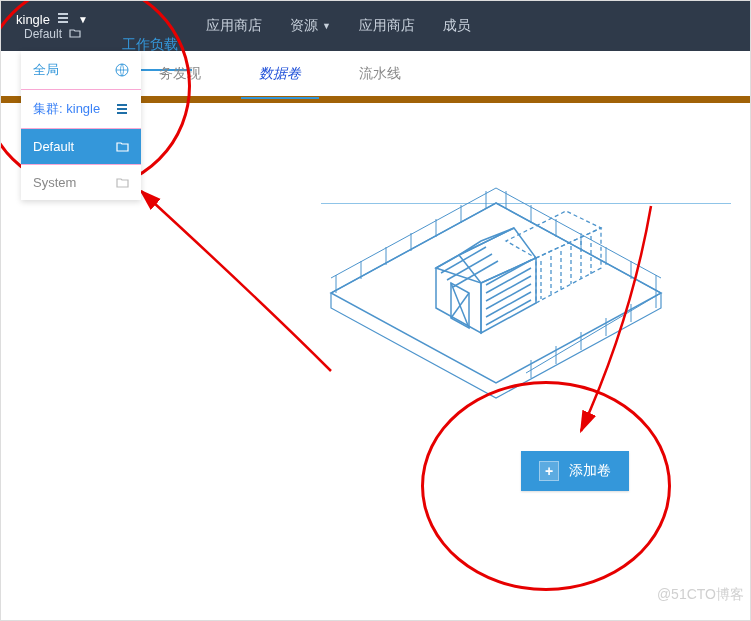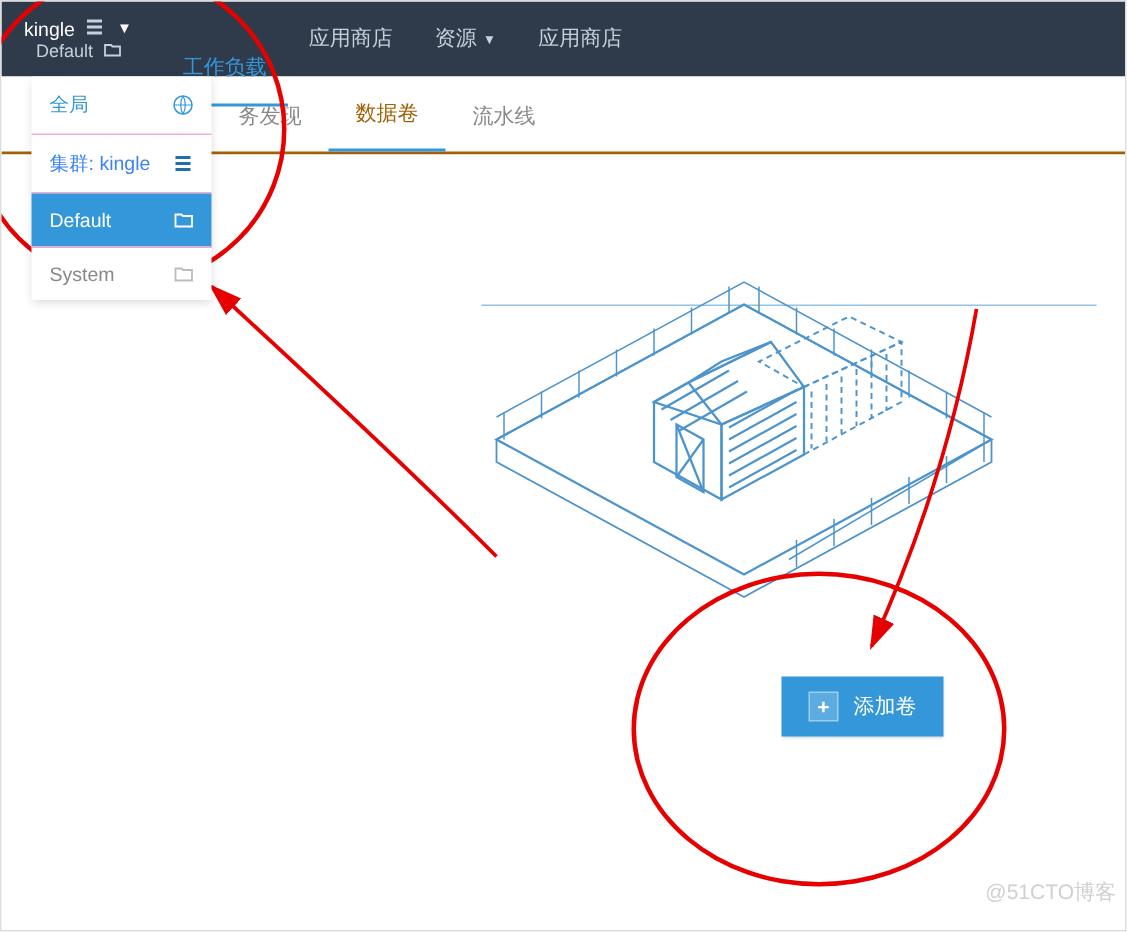--- a/index.html
+++ b/index.html
@@ -18,24 +18,24 @@
     .nav-item .chev { margin-left: 4px; font-size: 9px; }
     
     .dropdown { position: absolute; top: 50px; left: 20px; width: 120px; background: #fff; box-shadow: 0 2px 6px rgba(0,0,0,0.15); z-index: 10; }
     .dd-item { padding: 10px 12px; font-size: 13px; display: flex; align-items: center; justify-content: space-between; cursor: pointer; border-bottom: 1px solid #f9a8d4; }
     .dd-item.link { color: #3497da; }
     .dd-item.link.bold { color: #3b82f6; font-weight: 400; }
     .dd-item.selected { background: #3497da; color: #fff; }
     .dd-item:last-child { border-bottom: none; color: #888; }
     .dd-icon { width: 14px; height: 14px; display: inline-flex; align-items: center; justify-content: center; }
     
-    .subbar { background: #fff; border-bottom: 2px solid #a16207; height: 52px; display: flex; align-items: flex-end; padding: 0 20px 0 140px; font-size: 14px; }
+    .subbar { background: #fff; border-bottom: 7px solid #a16207; height: 52px; display: flex; align-items: flex-start; padding: 0 20px 0 140px; font-size: 14px; gap: 22px; }
     .sub-item { padding: 14px 18px; color: #888; cursor: pointer; }
     .sub-item.partial { color: #888; }
-    .sub-item.active { color: #a16207; border-bottom: 2px solid #3497da; }
+    .sub-item.active { color: #1d4ed8; border-bottom: 2px solid #3497da; font-style: italic; }
     
     .content { position: relative; height: calc(100% - 102px); background: #fff; }
     
     .illustration { position: absolute; top: 60px; left: 320px; width: 350px; height: 250px; }
     
     .add-btn { position: absolute; top: 450px; left: 520px; background: #3497da; color: #fff; border: none; padding: 10px 18px; font-size: 14px; display: flex; align-items: center; cursor: pointer; box-shadow: 0 1px 2px rgba(0,0,0,0.15); }
     .add-btn .plus { background: rgba(255,255,255,0.2); width: 20px; height: 20px; display: inline-flex; align-items: center; justify-content: center; margin-right: 10px; font-weight: bold; border: 1px solid rgba(255,255,255,0.4); }
     
     .watermark { position: absolute; bottom: 16px; right: 6px; color: #d0d0d0; font-size: 14px; }
     
@@ -79,20 +79,23 @@
       </div>
     <div class="nav-item">
         <span>应用商店</span>
       </div>
     <div class="nav-item">
         <span>资源</span>
         <span class="chev">▼</span>
       </div>
     <div class="nav-item">
         <span>应用商店</span>
+      </div>
+    <div class="nav-item">
+        <span>成员</span>
       </div>
   </div>
 </div>
 
 <div class="dropdown">
   <div class="dd-item link">
     <span>全局</span>
     <span class="dd-icon">
       <svg width="14" height="14" viewBox="0 0 14 14">
           <circle cx="7" cy="7" r="6" fill="none" stroke="#3497da" stroke-width="1"></circle>

